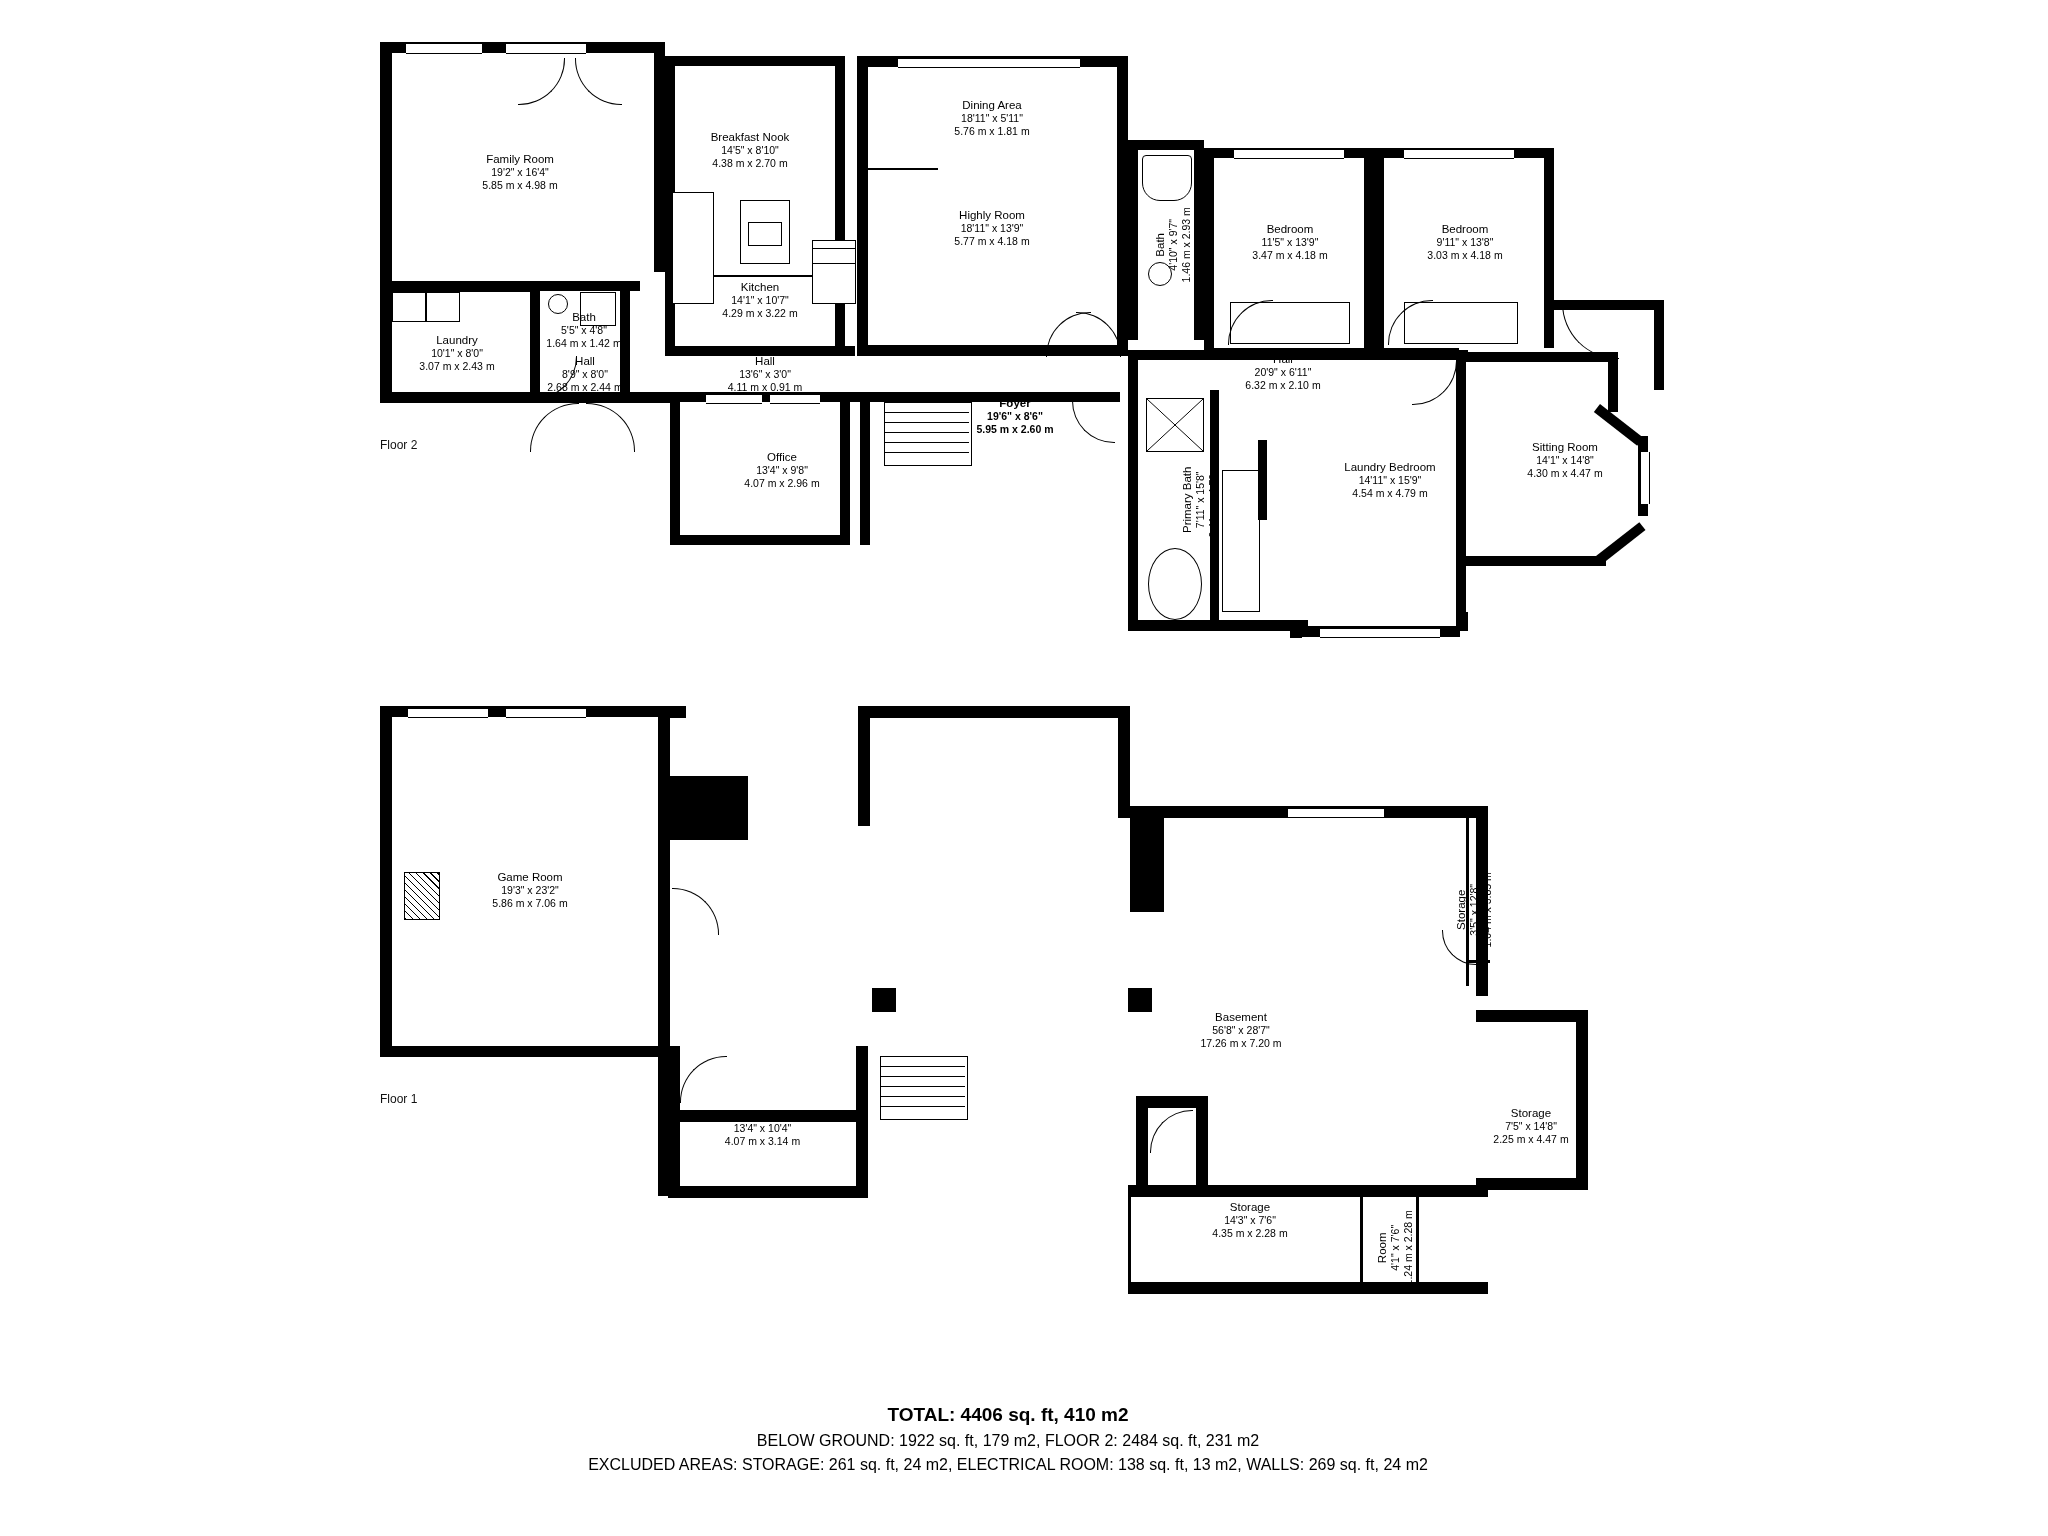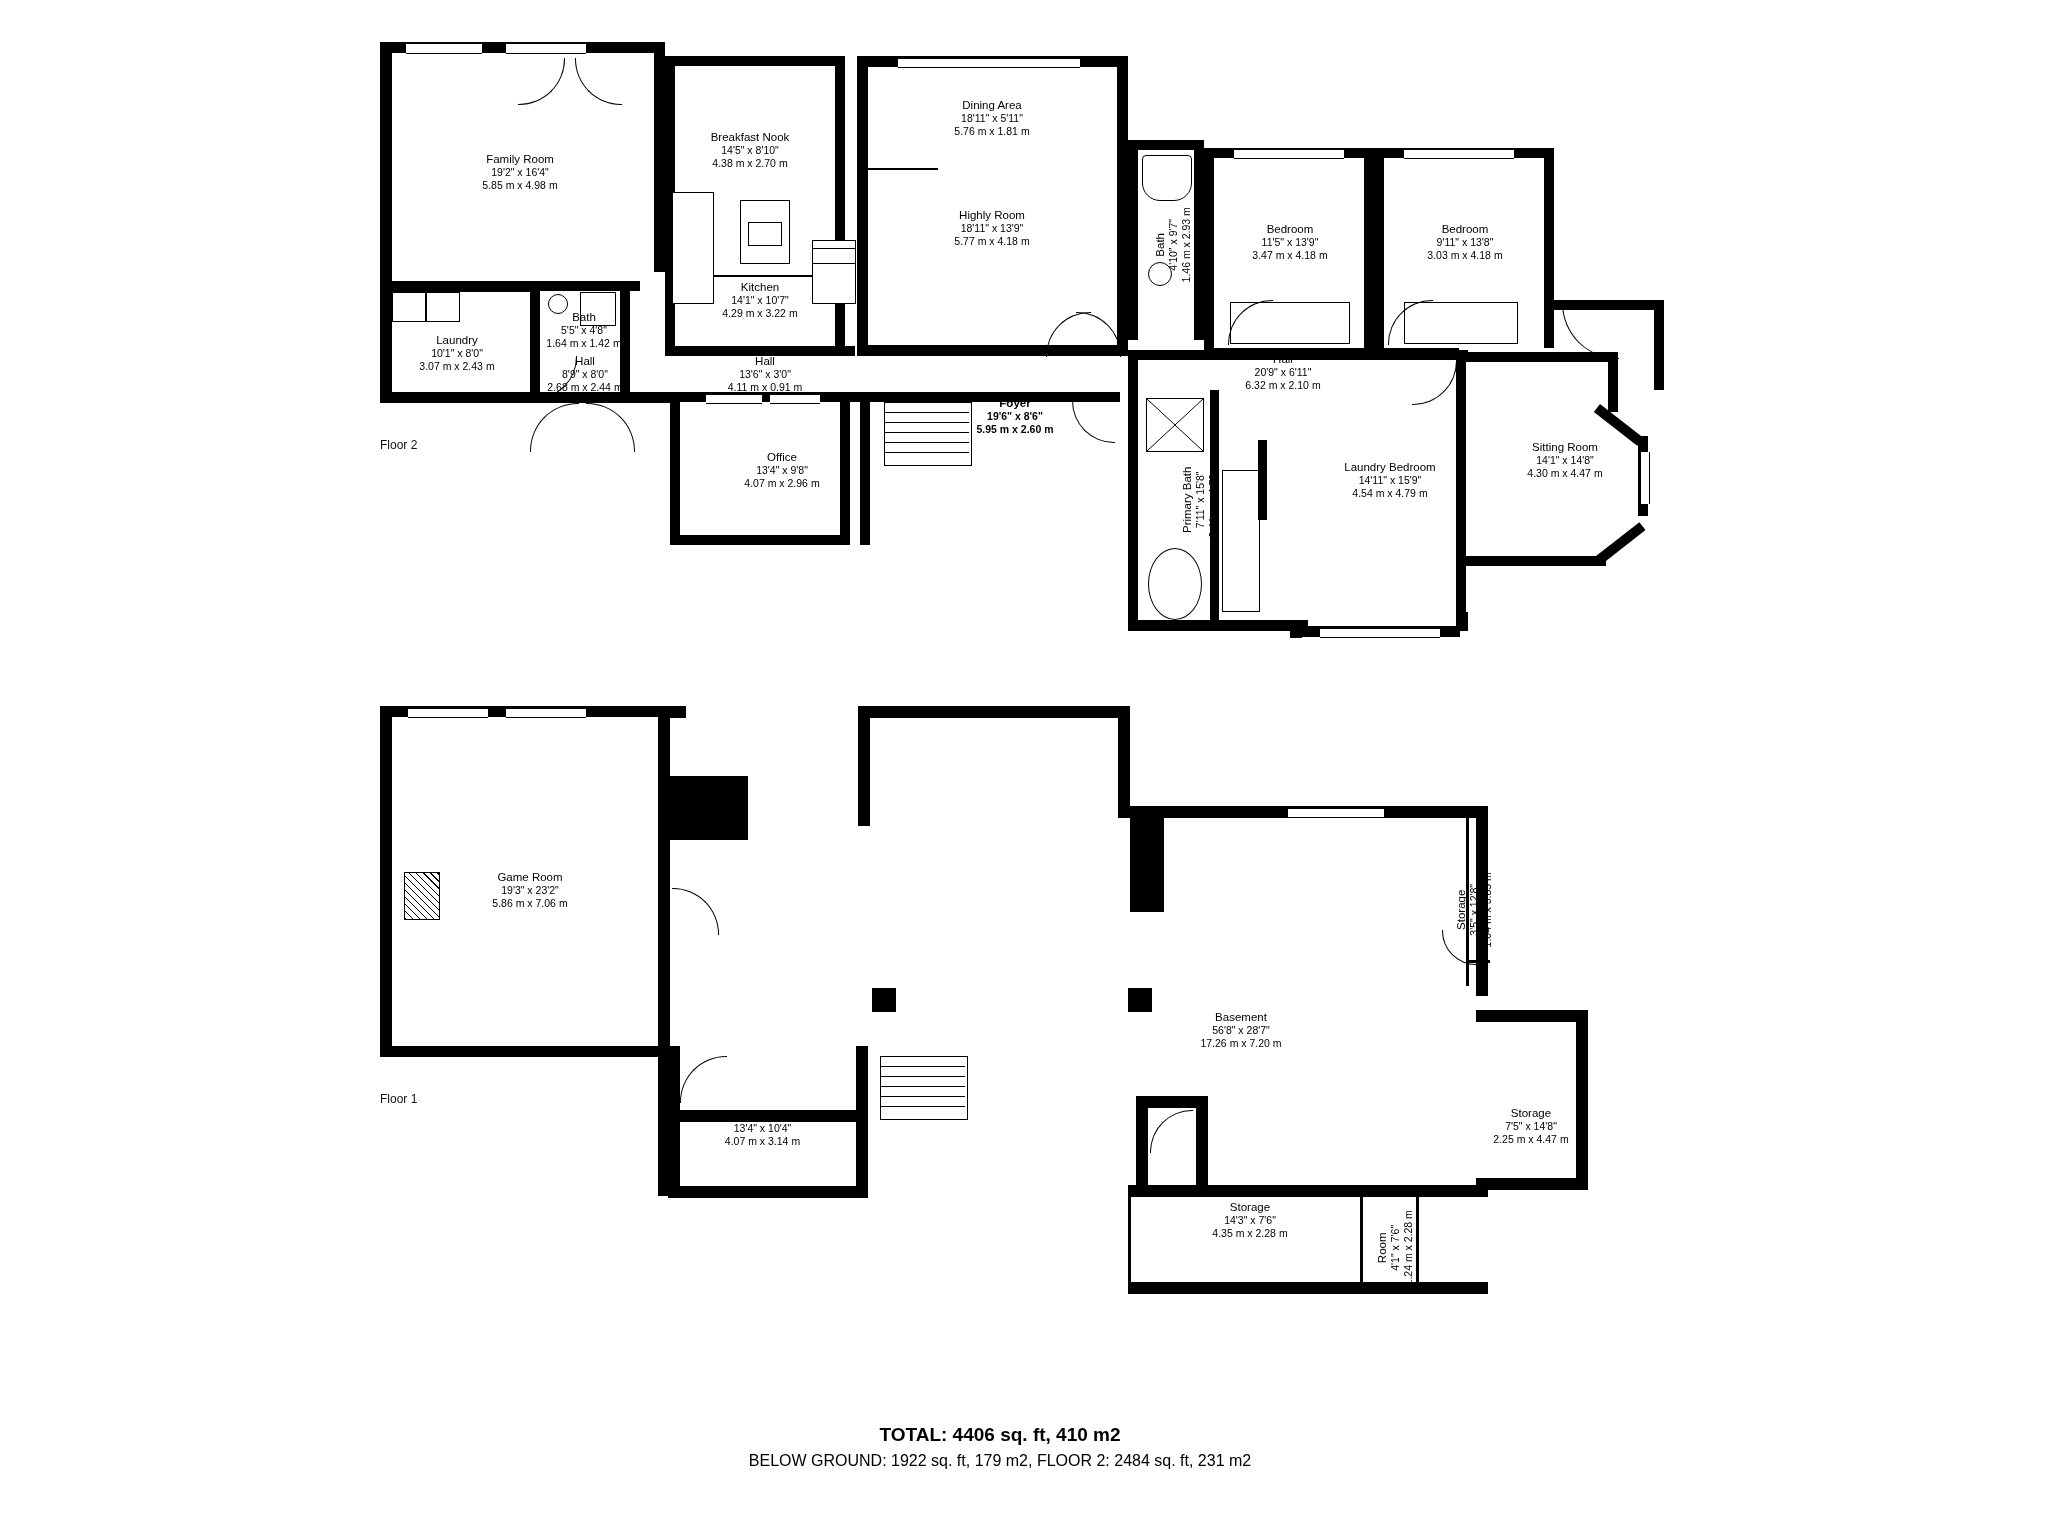--- a/index.html
+++ b/index.html
@@ -30,21 +30,21 @@
   .stair-line{position:absolute;background:#000;height:1px;}
 
   .hatch{position:absolute;border:1.3px solid #000;
     background:repeating-linear-gradient(45deg,#000 0 1px,#fff 1px 5px);}
 
   .xbox{position:absolute;border:1.3px solid #000;background:#fff;}
   .xbox:before,.xbox:after{content:"";position:absolute;left:0;top:0;width:100%;height:100%;}
   .xbox:before{background:linear-gradient(to top right,transparent calc(50% - 0.7px),#000 50%,transparent calc(50% + 0.7px));}
   .xbox:after{background:linear-gradient(to top left,transparent calc(50% - 0.7px),#000 50%,transparent calc(50% + 0.7px));}
 
-  .footer{position:absolute;left:0;width:2000px;text-align:center;margin-top:20px;}
+  .footer{position:absolute;left:8px;width:2000px;text-align:center;}
   .f-total{font-size:19px;font-weight:bold;}
   .f-line{font-size:16px;}
   .f-small{font-size:12.5px;}
 </style>
 </head>
 <body>
 
 <div id="stage">
 
   <div>
@@ -352,14 +352,15 @@
       <div class="nm">Room</div>
       <div class="d1">4'1" x 7'6"</div>
       <div class="d2">1.24 m x 2.28 m</div>
     </div>
 
     <div class="floor-tag" style="left:380px;top:1092px;">Floor 1</div>
   </div>
 
   <div class="footer f-total" style="top:1404px;">TOTAL: 4406 sq. ft, 410 m2</div>
   <div class="footer f-line" style="top:1432px;">BELOW GROUND: 1922 sq. ft, 179 m2, FLOOR 2: 2484 sq. ft, 231 m2</div>
+  <div class="footer f-line" style="top:1456px;">EXCLUDED AREAS: STORAGE: 261 sq. ft, 24 m2, ELECTRICAL ROOM: 138 sq. ft, 13 m2, WALLS: 269 sq. ft, 24 m2</div>
 
 </div>
 
 </body></html>

